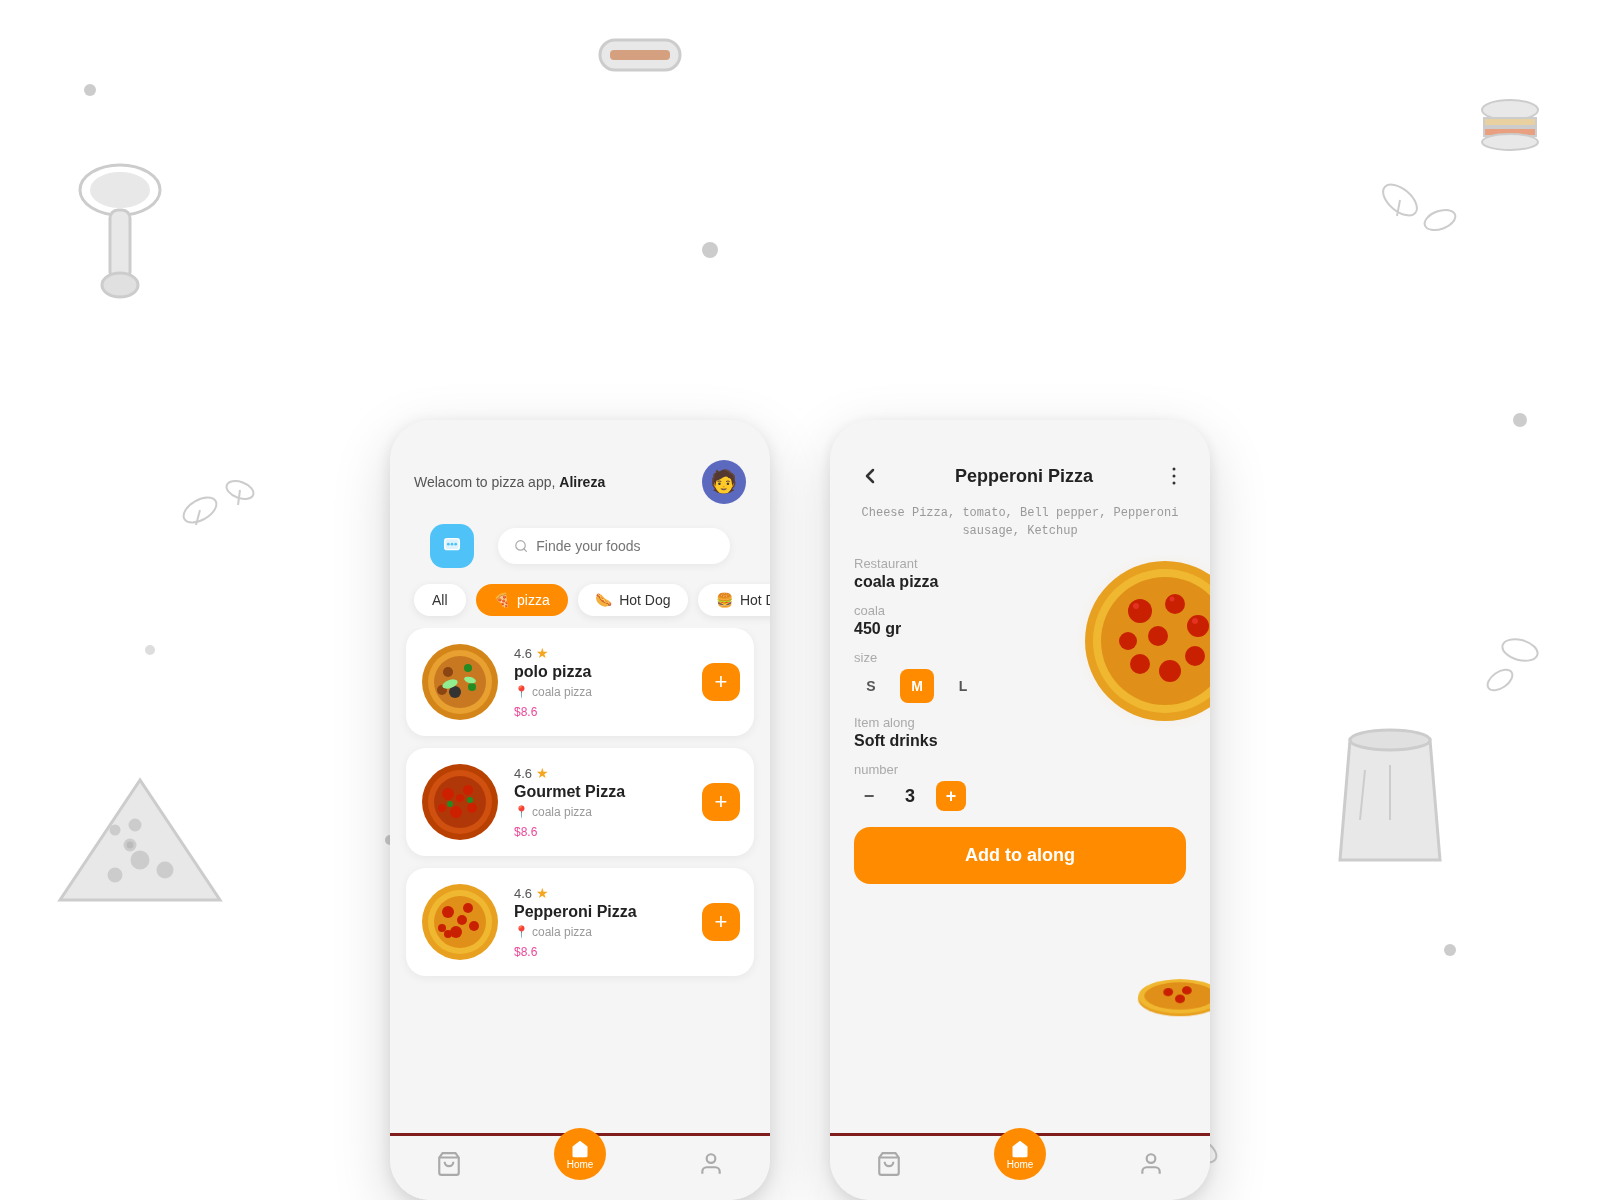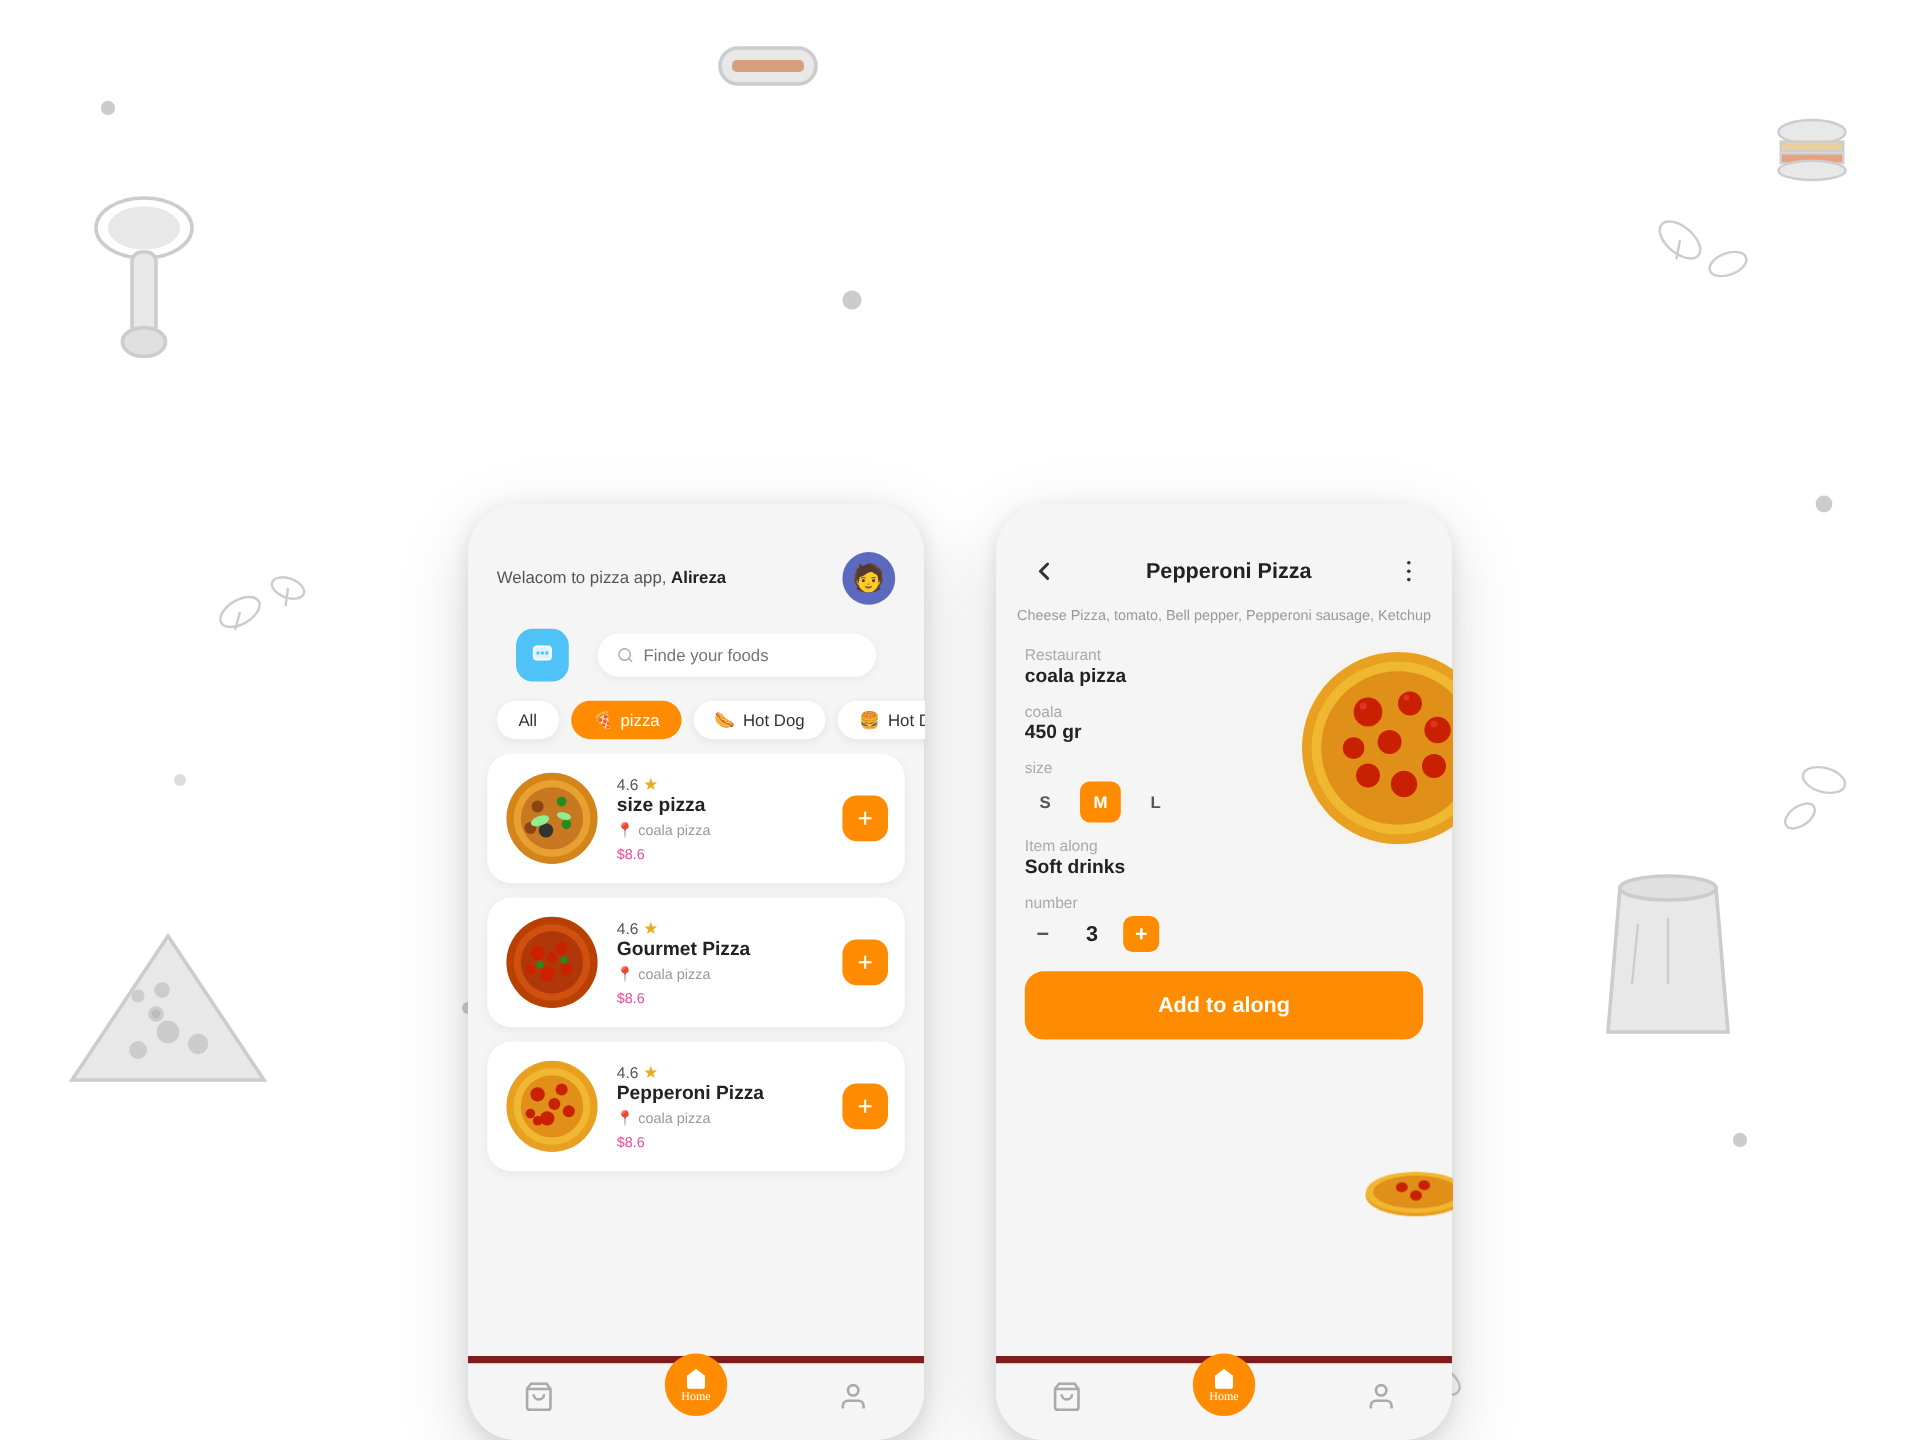--- a/index.html
+++ b/index.html
@@ -251,22 +251,21 @@
       flex-shrink: 0;
     }
 
     
     .bottom-nav {
       background: #f5f5f5;
       padding: 12px 0 20px;
       display: flex;
       justify-content: space-around;
       align-items: center;
-      border-top: 6px solid #7f1d1d;
-      font-family: Liberation Serif, serif;
+      border-top: 3px solid #7f1d1d;
     }
 
     .nav-item {
       display: flex;
       flex-direction: column;
       align-items: center;
       gap: 2px;
       cursor: pointer;
     }
 
@@ -329,20 +328,21 @@
       padding: 0 24px;
       position: relative;
     }
 
     .subtitle {
       font-size: 12px;
       color: #999;
       text-align: center;
       margin-bottom: 16px;
       line-height: 1.5;
+      font-family: Liberation Mono, monospace;
     }
 
     .price-tag {
       font-size: 28px;
       font-weight: 800;
       color: #222;
       margin-bottom: 18px;
     }
 
     .detail-row {
@@ -579,21 +579,21 @@
               <circle cx="22" cy="48" r="5" fill="#8B4513"></circle>
               <ellipse cx="30" cy="42" rx="8" ry="4" fill="#90EE90" transform="rotate(-20,30,42)"></ellipse>
               <ellipse cx="50" cy="38" rx="6" ry="3" fill="#90EE90" transform="rotate(15,50,38)"></ellipse>
             </svg>
           </div>
           <div class="food-info">
             <div class="food-rating">
               <span>4.6</span>
               <span class="star">★</span>
             </div>
-            <div class="food-name">size pizza</div>
+            <div class="food-name">polo pizza</div>
             <div class="food-location">
               <span>📍</span>
               <span>coala pizza</span>
             </div>
             <div class="food-price">$8.6</div>
           </div>
           <div class="add-btn">+</div>
         </div>
 
         <div class="food-card">

